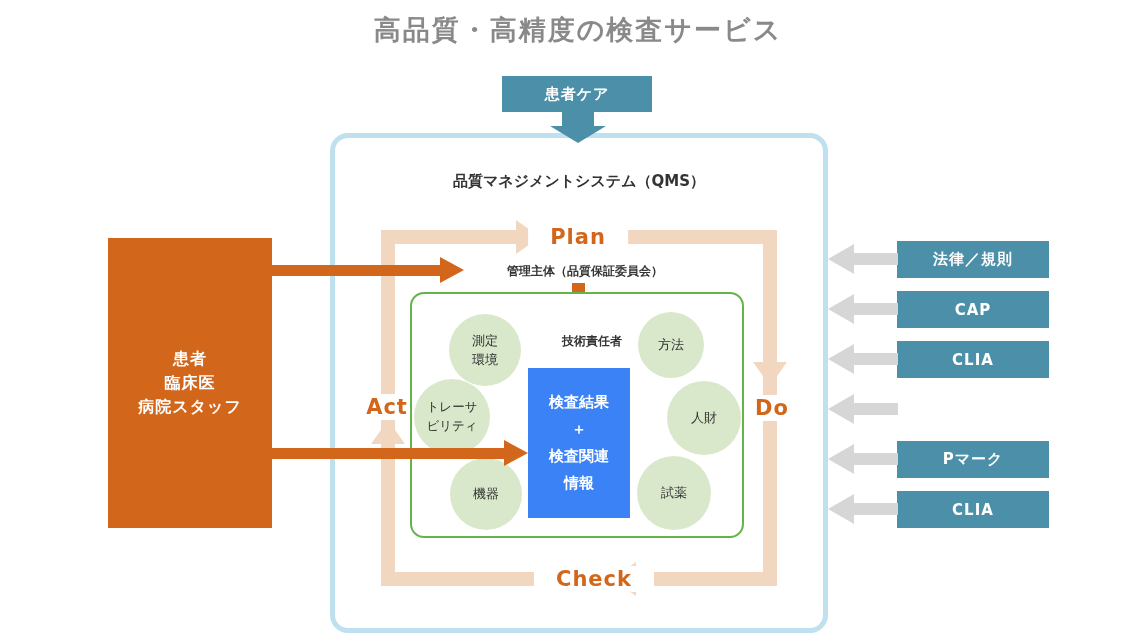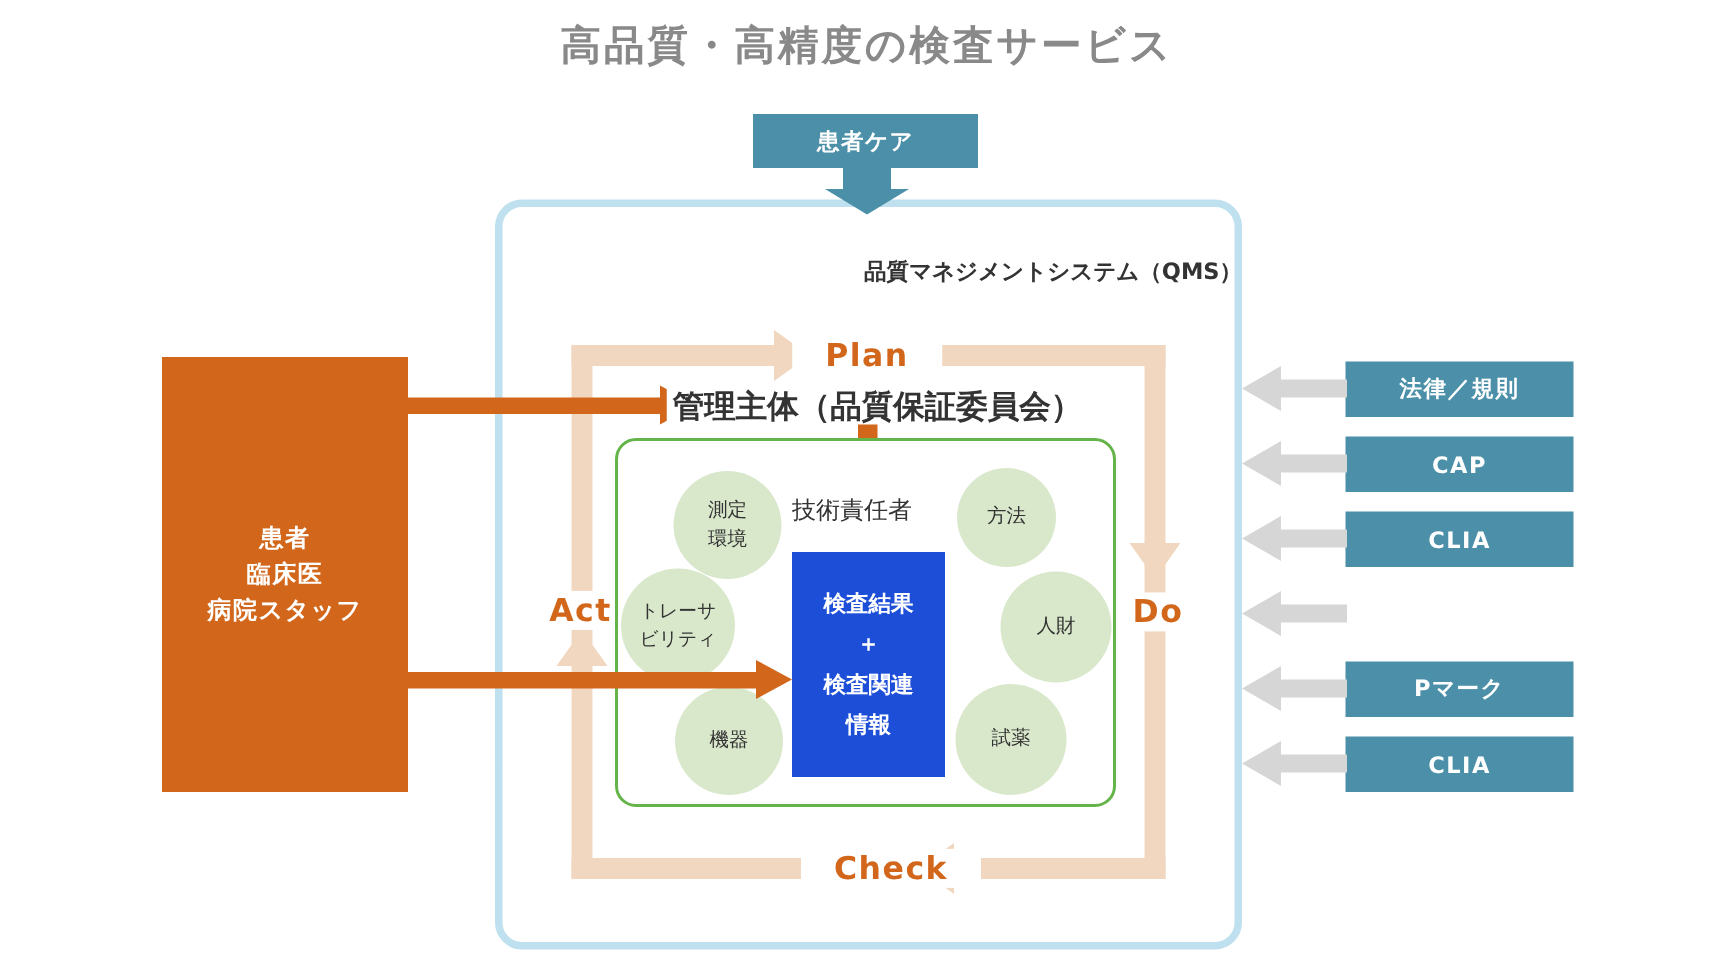--- a/index.html
+++ b/index.html
@@ -17,63 +17,63 @@
   .teal-box{
     background:#4b90a8;color:#fff;font-weight:bold;
     display:flex;align-items:center;justify-content:center;
   }
   .patient-care{left:502px;top:76px;width:150px;height:36px;font-size:15px;letter-spacing:1px;}
   
   .qms-box{
     left:330px;top:133px;width:498px;height:500px;box-sizing:border-box;
     border:5px solid #bfe0ee;border-radius:18px;background:transparent;
   }
-  .qms-title{left:330px;top:172px;width:498px;text-align:right;font-size:15px;font-weight:bold;color:#333;}
+  .qms-title{left:330px;top:172px;width:498px;text-align:center;font-size:15px;font-weight:bold;color:#333;}
   
   .pdca-line{background:#f2d7c0;}
   .pdca-top{left:381px;top:230px;width:396px;height:14px;}
   .pdca-bottom{left:381px;top:572px;width:396px;height:14px;}
   .pdca-left{left:381px;top:230px;width:14px;height:356px;}
   .pdca-right{left:763px;top:230px;width:14px;height:356px;}
   .tri{width:0;height:0;}
   .pdca-head-right{left:516px;top:220px;border-top:17px solid transparent;border-bottom:17px solid transparent;border-left:24px solid #f2d7c0;}
   .pdca-head-down{left:753px;top:362px;border-left:17px solid transparent;border-right:17px solid transparent;border-top:24px solid #f2d7c0;}
   .pdca-head-left{left:612px;top:562px;border-top:17px solid transparent;border-bottom:17px solid transparent;border-right:24px solid #f2d7c0;}
   .pdca-head-up{left:371px;top:420px;border-left:17px solid transparent;border-right:17px solid transparent;border-bottom:24px solid #f2d7c0;}
   .pdca-label{
     transform:translate(-50%,-50%);background:#fff;color:#d2671c;
     font-size:21px;font-weight:bold;letter-spacing:1px;line-height:1.15;padding:1px 22px;white-space:nowrap;
   }
   .lbl-plan{left:578px;top:237px;}
   .lbl-do{left:772px;top:408px;}
   .lbl-check{left:578px;top:579px;margin-left:16px;}
   .lbl-act{left:387px;top:407px;}
   
-  .mgmt-label{left:585px;top:271px;transform:translate(-50%,-50%);font-size:21px;font-weight:bold;white-space:nowrap;background:#fff;padding:0 4px;}
+  .mgmt-label{left:585px;top:271px;transform:translate(-50%,-50%);font-size:12px;font-weight:bold;white-space:nowrap;background:#fff;padding:0 4px;}
   .orange{background:#d2671c;}
   .arrow-stem-top{left:258px;top:265px;width:182px;height:11px;}
   .arrow-head-top{left:440px;top:257px;border-top:13px solid transparent;border-bottom:13px solid transparent;border-left:24px solid #d2671c;}
   .mgmt-down-stem{left:572px;top:283px;width:13px;height:24px;}
   .mgmt-down-head{left:563px;top:306px;border-left:15px solid transparent;border-right:15px solid transparent;border-top:16px solid #d2671c;}
   
   .res-box{left:410px;top:292px;width:334px;height:246px;box-sizing:border-box;border:2px solid #65b44a;border-radius:14px;background:#fff;}
-  .tech-label{left:568px;top:341px;transform:translate(-50%,-50%);font-size:16px;font-weight:normal;white-space:nowrap;}
+  .tech-label{left:592px;top:341px;transform:translate(-50%,-50%);font-size:12px;font-weight:bold;white-space:nowrap;}
   .res-circle{
     border-radius:50%;background:#d9e8cb;color:#333;
     display:flex;align-items:center;justify-content:center;text-align:center;
     font-size:13px;line-height:1.5;white-space:pre-line;
   }
   .c0{left:449px;top:314px;width:72px;height:72px;}
   .c1{left:638px;top:312px;width:66px;height:66px;}
   .c2{left:414px;top:379px;width:76px;height:76px;font-size:12.5px;}
   .c3{left:667px;top:381px;width:74px;height:74px;}
   .c4{left:450px;top:458px;width:72px;height:72px;}
   .c5{left:637px;top:456px;width:74px;height:74px;}
   .core-box{
-    left:528px;top:368px;width:102px;height:150px;background:#1d4ed8;color:#fff;
+    left:528px;top:368px;width:102px;height:150px;background:#3b82f6;color:#fff;
     display:flex;align-items:center;justify-content:center;text-align:center;
     font-size:15px;font-weight:bold;line-height:1.8;white-space:pre-line;
   }
   .arrow-stem-bottom{left:258px;top:448px;width:246px;height:11px;}
   .arrow-head-bottom{left:504px;top:440px;border-top:13px solid transparent;border-bottom:13px solid transparent;border-left:24px solid #d2671c;}
   
   .stakeholders{
     left:108px;top:238px;width:164px;height:290px;background:#d2671c;color:#fff;
     display:flex;align-items:center;justify-content:center;text-align:center;
     font-size:16px;font-weight:bold;line-height:1.5;white-space:pre-line;letter-spacing:1px;

